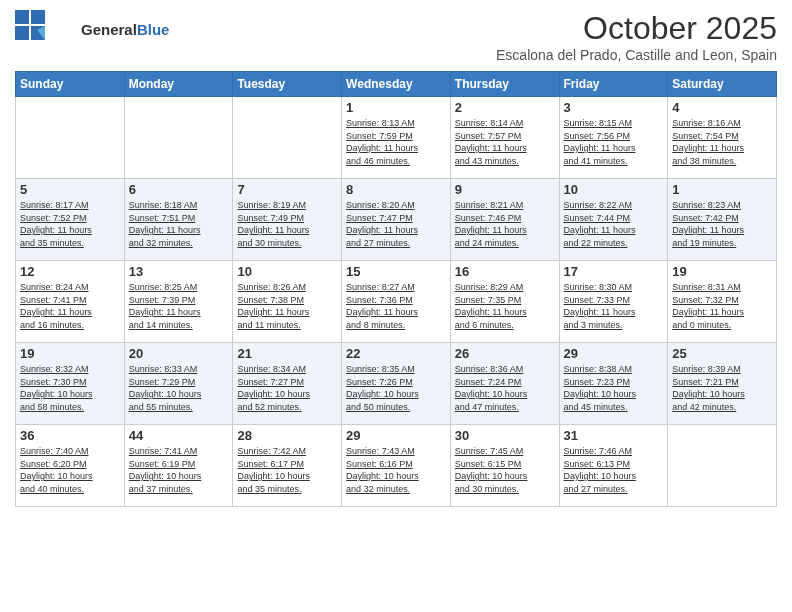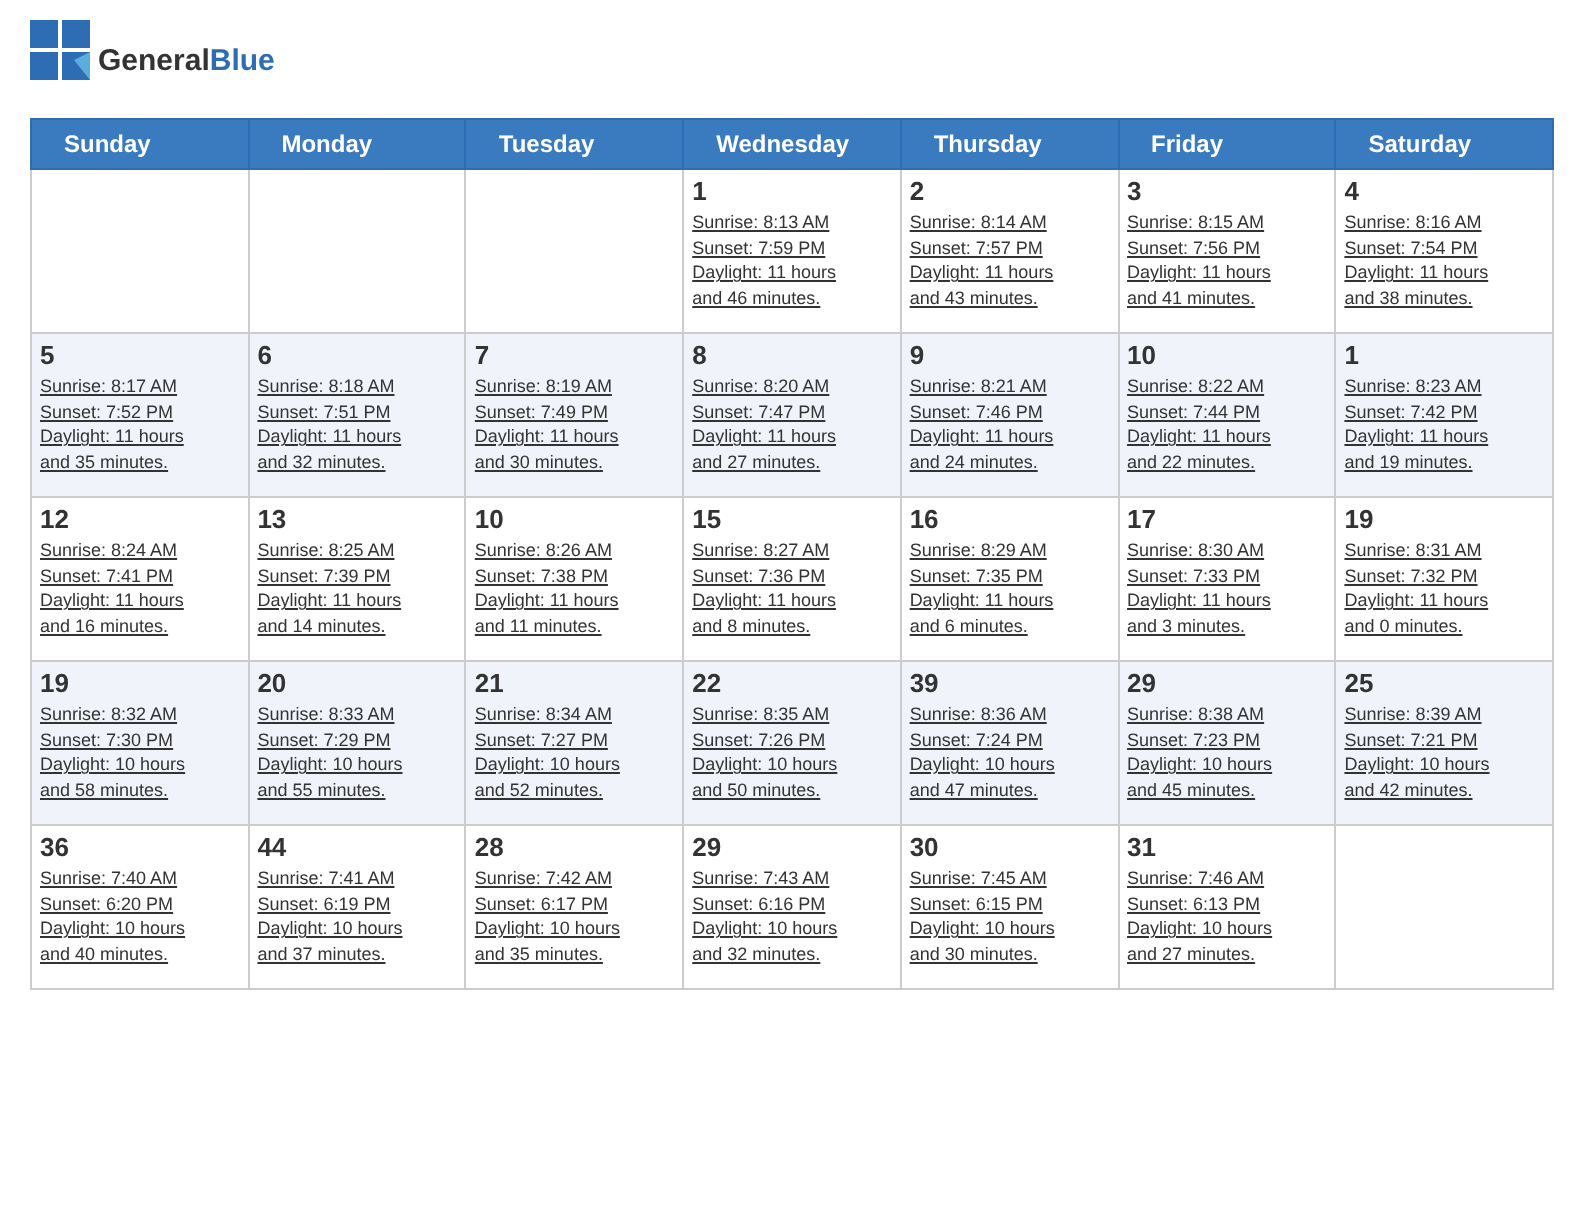--- a/index.html
+++ b/index.html
@@ -22,20 +22,21 @@
       margin-bottom: 8px;
     }
     .logo {
       display: flex;
       align-items: center;
       gap: 0;
     }
     .logo-text {
       font-size: 15px;
       line-height: 1.2;
+      margin-left: 32px;
     }
     .logo-general {
       color: #333;
       font-weight: bold;
     }
     .logo-blue {
       color: #2e6db4;
       font-weight: bold;
     }
     .title-block {
@@ -53,21 +54,21 @@
     table {
       width: 100%;
       border-collapse: collapse;
       table-layout: fixed;
     }
     th {
       background-color: #3a7abf;
       color: #fff;
       font-size: 12px;
       font-weight: bold;
-      padding: 5px 16px;
+      padding: 5px 4px;
       text-align: left;
       border: 1px solid #2e6db4;
     }
     td {
       border: 1px solid #ccc;
       vertical-align: top;
       padding: 3px 4px;
       font-size: 9.5px;
       color: #333;
       height: 82px;
@@ -110,20 +111,24 @@
             <rect x="0" y="16" width="14" height="14" fill="#2e6db4"></rect>
             <polygon points="16,16 30,16 30,30 16,30" fill="#2e6db4"></polygon>
             <polygon points="22,20 30,16 30,30" fill="#5aaddc"></polygon>
           </svg>
         </div>
         <div class="logo-text">
           <div><span class="logo-general">General</span><span class="logo-blue">Blue</span></div>
         </div>
       </div>
     </div>
+    <div class="title-block">
+      <div class="month-title">October 2025</div>
+      <div class="location">Escalona del Prado, Castille and Leon, Spain</div>
+    </div>
   </div>
 
   <table>
     <thead>
       <tr>
         <th>Sunday</th>
         <th>Monday</th>
         <th>Tuesday</th>
         <th>Wednesday</th>
         <th>Thursday</th>
@@ -224,21 +229,21 @@
           </td>
           <td>
             <span class="day-number">21</span>
             <div class="cell-text">Sunrise: 8:34 AM<br>Sunset: 7:27 PM<br>Daylight: 10 hours<br>and 52 minutes.</div>
           </td>
           <td>
             <span class="day-number">22</span>
             <div class="cell-text">Sunrise: 8:35 AM<br>Sunset: 7:26 PM<br>Daylight: 10 hours<br>and 50 minutes.</div>
           </td>
           <td>
-            <span class="day-number">39</span>
+            <span class="day-number">26</span>
             <div class="cell-text">Sunrise: 8:36 AM<br>Sunset: 7:24 PM<br>Daylight: 10 hours<br>and 47 minutes.</div>
           </td>
           <td>
             <span class="day-number">29</span>
             <div class="cell-text">Sunrise: 8:38 AM<br>Sunset: 7:23 PM<br>Daylight: 10 hours<br>and 45 minutes.</div>
           </td>
           <td>
             <span class="day-number">25</span>
             <div class="cell-text">Sunrise: 8:39 AM<br>Sunset: 7:21 PM<br>Daylight: 10 hours<br>and 42 minutes.</div>
           </td>

